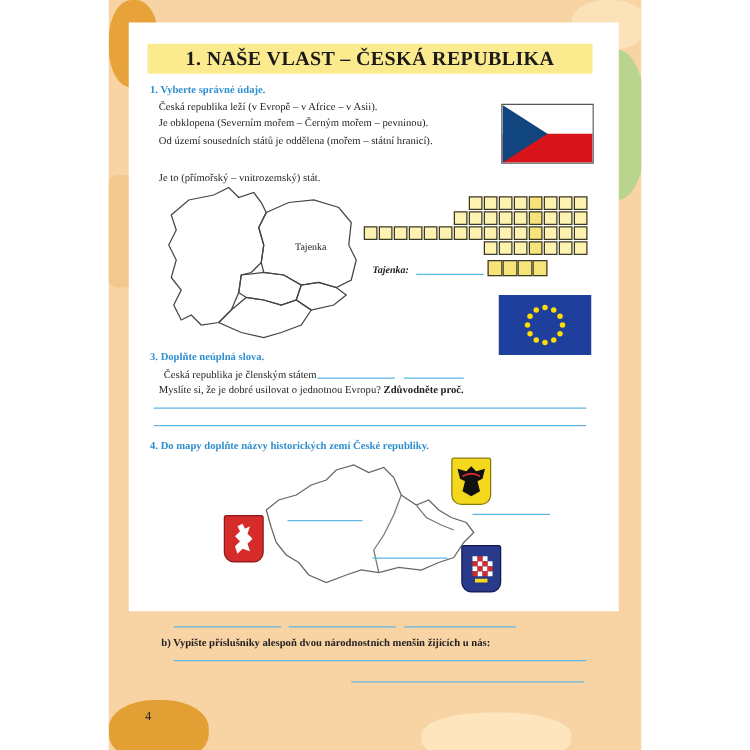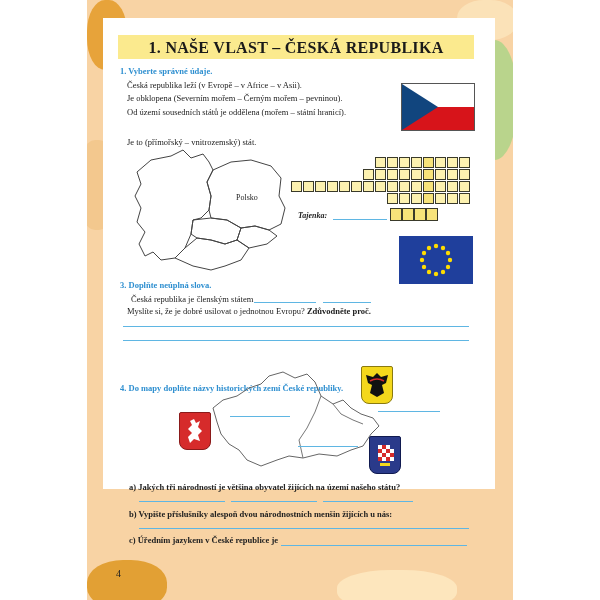--- a/index.html
+++ b/index.html
@@ -49,21 +49,21 @@
       <div class="b"></div>
   </div>
 
   <svg style="left:28px;top:130px;" width="160" height="130" viewBox="0 0 160 130">
     <path d="M20,12 L40,8 L52,2 L60,10 L72,6 L78,14 L82,22 L76,34 L80,48 L78,62 L70,70 L62,72 L60,86 L54,100 L44,110 L30,112 L22,104 L14,108 L8,96 L14,84 L6,74 L10,60 L4,48 L10,36 L6,24 Z" fill="none" stroke="#444" stroke-width="1"></path>
     <path d="M82,22 L100,14 L120,12 L140,18 L150,30 L148,48 L154,60 L150,76 L138,82 L124,78 L110,80 L96,72 L80,70 L78,62 L80,48 L76,34 Z" fill="none" stroke="#444" stroke-width="1"></path>
     <path d="M62,72 L80,70 L96,72 L110,80 L106,92 L94,96 L80,92 L66,90 L60,86 Z" fill="none" stroke="#444" stroke-width="1"></path>
     <path d="M110,80 L124,78 L138,82 L146,88 L136,96 L118,100 L106,92 Z" fill="none" stroke="#444" stroke-width="1"></path>
     <path d="M44,110 L54,100 L66,90 L80,92 L94,96 L106,92 L118,100 L110,112 L94,118 L80,122 L62,118 Z" fill="none" stroke="#444" stroke-width="1"></path>
   </svg>
-  <div class="line-text" style="left:133px;top:175px;font-size:8px;">Polsko</div>
+  <div class="line-text" style="left:133px;top:175px;font-size:8px;">Tajenka</div>
 
   <div style="position:absolute;left:188px;top:139px;width:180px;height:52px;">
 
     <div class="cell" style="left:84px;top:0"></div>
       <div class="cell" style="left:96px;top:0"></div>
       <div class="cell" style="left:108px;top:0"></div>
       <div class="cell" style="left:120px;top:0"></div>
       <div class="cell hl" style="left:132px;top:0"></div>
       <div class="cell" style="left:144px;top:0"></div>
       <div class="cell" style="left:156px;top:0"></div>
@@ -133,21 +133,21 @@
   </div>
 
   <div class="q" style="left:17px;top:262px;">3. Doplňte neúplná slova.</div>
   <div class="line-text" style="left:28px;top:276px;">Česká republika je členským státem</div>
   <div class="blank" style="left:151px;top:284px;width:62px;"></div>
   <div class="blank" style="left:220px;top:284px;width:48px;"></div>
   <div class="line-text" style="left:24px;top:288px;"><span>Myslíte si, že je dobré usilovat o jednotnou Evropu?</span> <b>Zdůvodněte proč.</b></div>
   <div class="blank" style="left:20px;top:308px;width:346px;"></div>
   <div class="blank" style="left:20px;top:322px;width:346px;"></div>
 
-  <div class="q" style="left:17px;top:333px;margin-top:32px;">4. Do mapy doplňte názvy historických zemí České republiky.</div>
+  <div class="q" style="left:17px;top:333px;">4. Do mapy doplňte názvy historických zemí České republiky.</div>
   <svg style="left:100px;top:350px;" width="180" height="100" viewBox="0 0 180 100">
     <path d="M10,40 L20,32 L34,28 L46,20 L58,16 L66,8 L80,4 L92,10 L104,6 L112,14 L118,28 L130,36 L140,32 L148,40 L158,46 L170,50 L176,58 L168,66 L160,78 L148,82 L134,88 L116,86 L100,90 L86,88 L74,92 L58,98 L44,92 L36,82 L26,76 L18,66 L14,54 Z" fill="none" stroke="#666" stroke-width="1"></path>
     <path d="M118,28 L112,44 L104,60 L96,72 L100,90" fill="none" stroke="#777" stroke-width="1"></path>
     <path d="M130,36 L138,46 L150,52 L160,56" fill="none" stroke="#777" stroke-width="1"></path>
   </svg>
   <div class="blank" style="left:127px;top:398px;width:60px;"></div>
   <div class="blank" style="left:195px;top:428px;width:60px;"></div>
   <div class="blank" style="left:275px;top:393px;width:62px;"></div>
 
   <div style="position:absolute;left:76px;top:394px;width:30px;height:36px;background:#d62b2b;border-radius:2px 2px 8px 8px;border:1px solid #8a1a1a;">
@@ -181,25 +181,23 @@
           <rect x="16" y="12" width="4" height="4"></rect>
           <rect x="12" y="16" width="4" height="4"></rect>
           <rect x="20" y="16" width="4" height="4"></rect>
           <rect x="8" y="20" width="4" height="4"></rect>
           <rect x="16" y="20" width="4" height="4"></rect>
         </g>
       <rect x="10" y="26" width="10" height="3" fill="#f4d81c"></rect>
     </svg>
   </div>
 
-  <div class="bold-text" style="left:26px;top:464px;"><span>a)</span> <span>Jakých tři národností je většina obyvatel žijících na území našeho státu?</span></div>
   <div class="blank" style="left:36px;top:483px;width:86px;"></div>
   <div class="blank" style="left:128px;top:483px;width:86px;"></div>
   <div class="blank" style="left:220px;top:483px;width:90px;"></div>
 
   <div class="bold-text" style="left:26px;top:491px;"><span>b)</span> <span>Vypište příslušníky alespoň dvou národnostních menšin žijících u nás:</span></div>
   <div class="blank" style="left:36px;top:510px;width:330px;"></div>
 
-  <div class="bold-text" style="left:26px;top:517px;"><span>c)</span> <span>Úředním jazykem v České republice je</span></div>
   <div class="blank" style="left:178px;top:527px;width:186px;"></div>
 
   <div class="pagenum">4</div>
 </div>
 
 </body></html>

